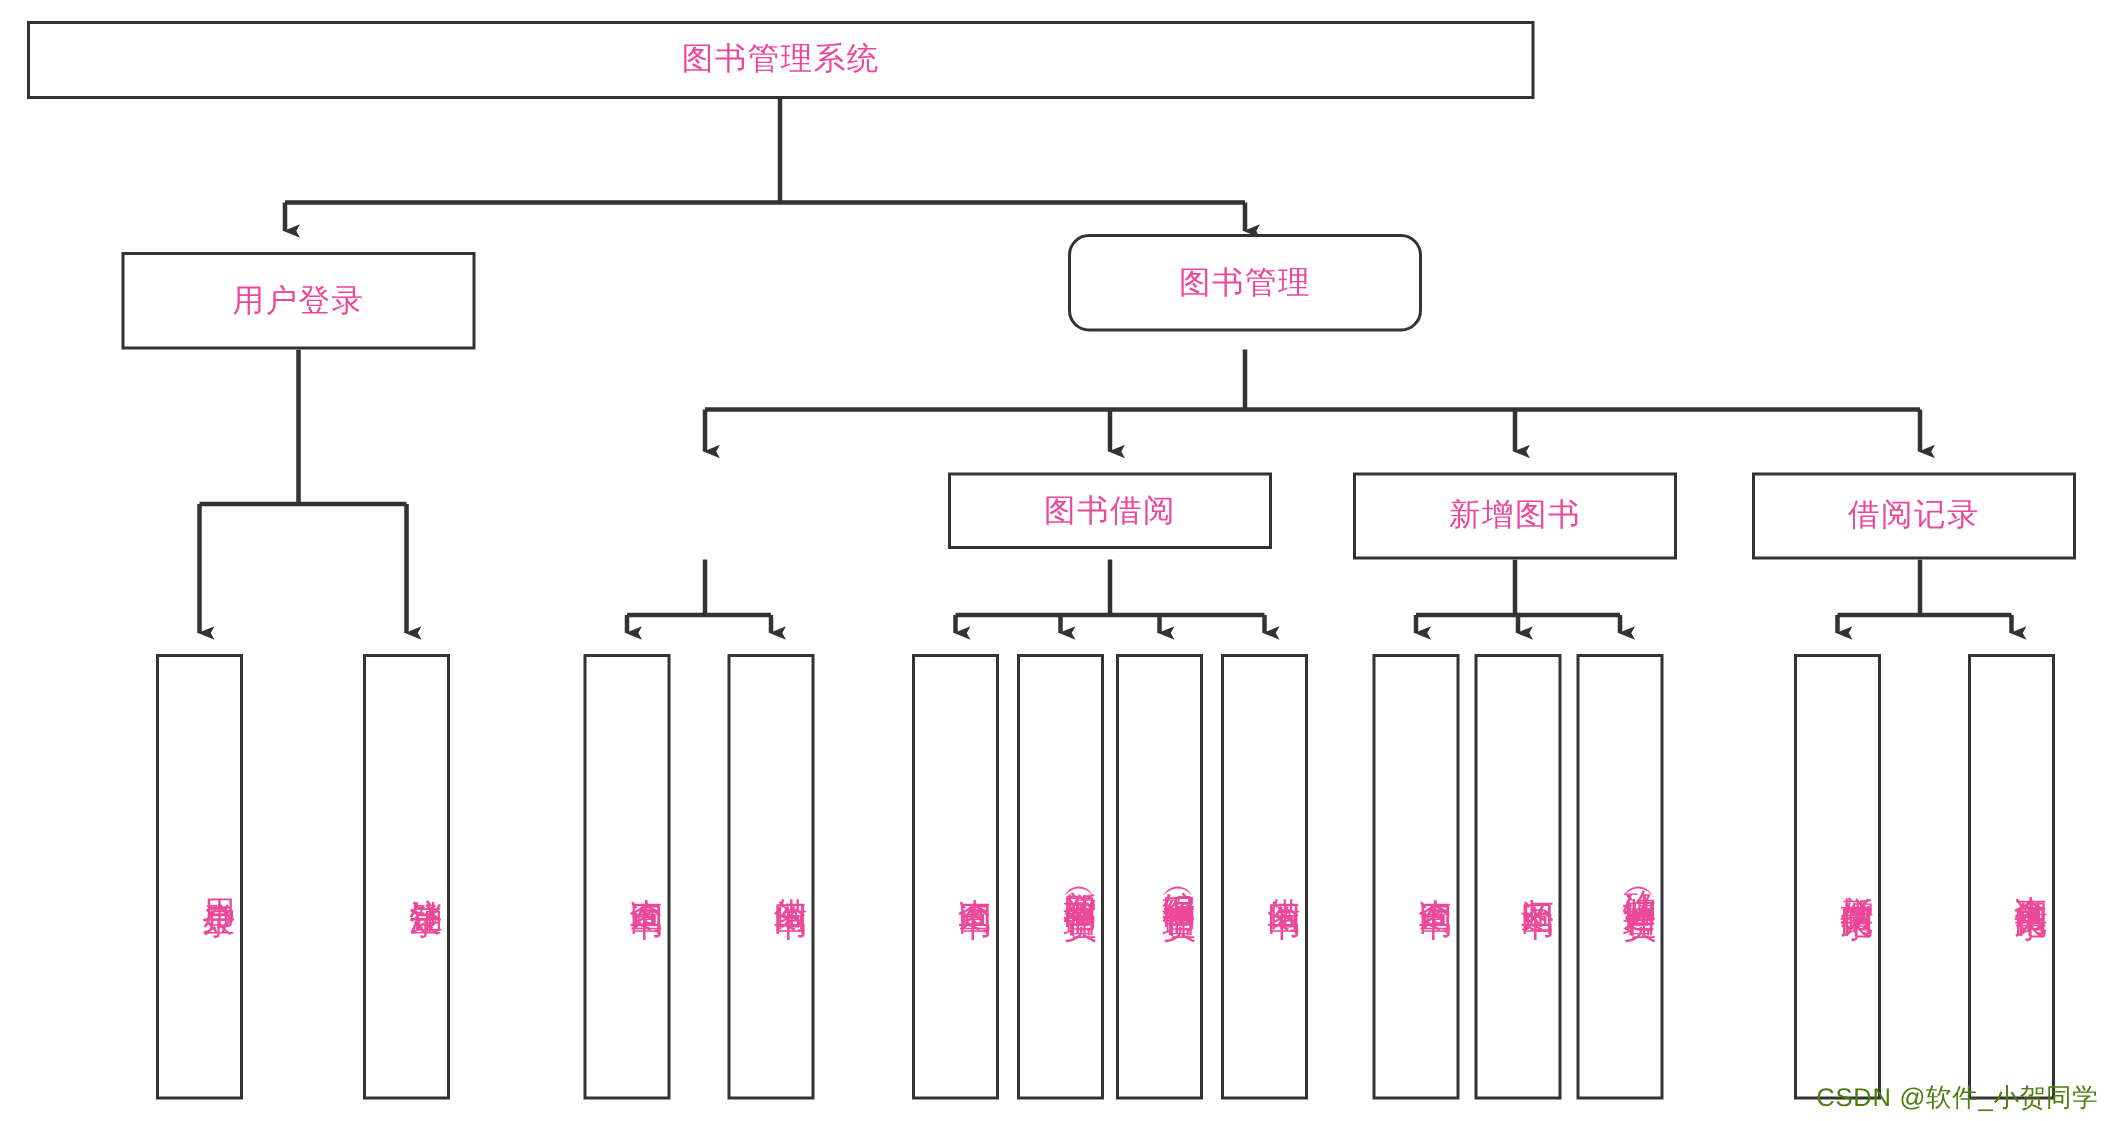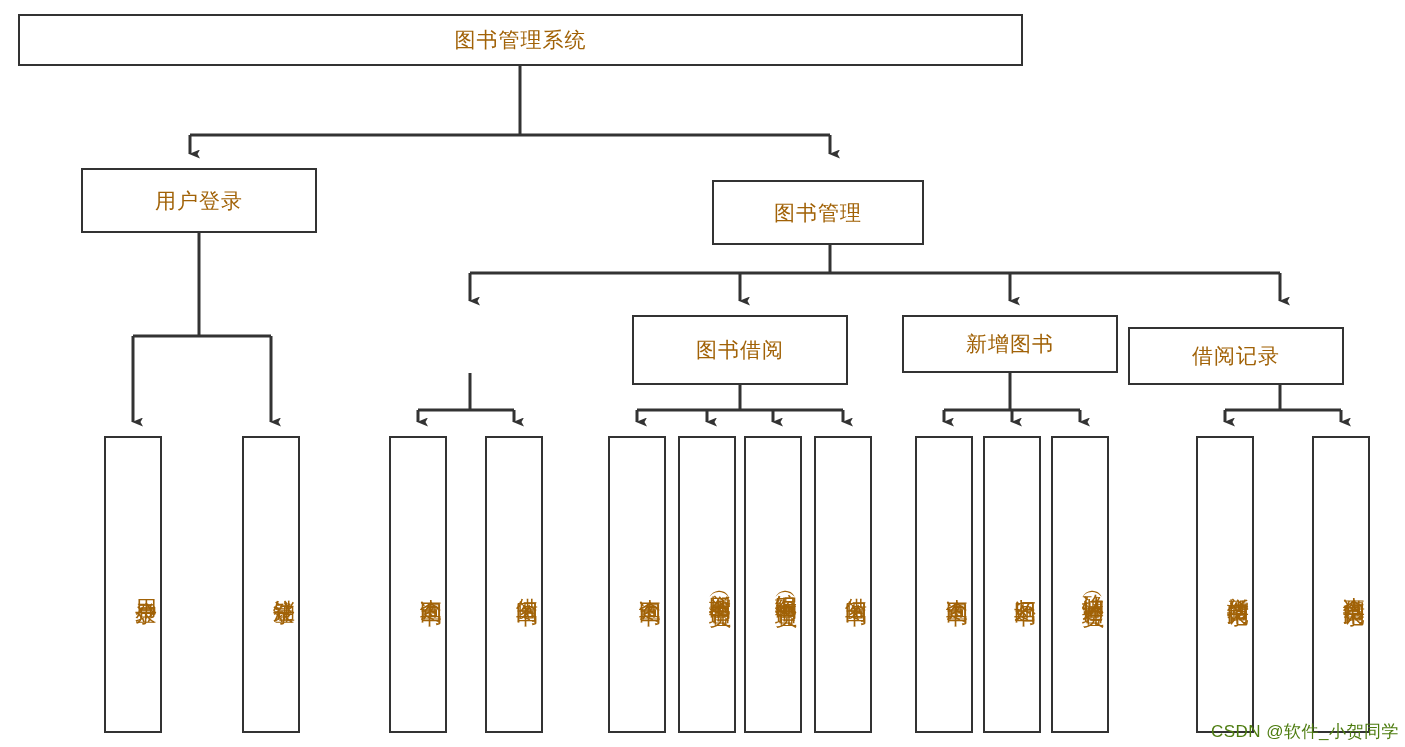--- a/index.html
+++ b/index.html
@@ -25,21 +25,21 @@
     height: 747px;
   }
   .node {
     position: absolute;
     box-sizing: border-box;
     border: 2px solid #333333;
     background: #ffffff;
     display: flex;
     align-items: center;
     justify-content: center;
-    color: #a16207;
+    color: #ec4899;
     text-align: left;
   }
   .node.horizontal {
     font-size: 21px;
     letter-spacing: 1px;
     line-height: 1.2;
   }
   .node.vertical {
     writing-mode: vertical-rl;
     text-orientation: upright;
@@ -121,31 +121,31 @@
     </g>
   </svg>
 
   <div class="node horizontal" style="left: 18px; top: 14px; width: 1005px; height: 52px;">
     <span class="node-label">图书管理系统</span>
   </div>
 
   <div class="node horizontal" style="left: 81px; top: 168px; width: 236px; height: 65px;">
     <span class="node-label">用户登录</span>
   </div>
-  <div class="node horizontal" style="left: 712px; top: 180px; width: 212px; height: 65px;">
+  <div class="node horizontal" style="left: 712px; top: 156px; width: 236px; height: 65px; border-radius: 14px;">
     <span class="node-label">图书管理</span>
   </div>
 
-  <div class="node horizontal" style="left: 632px; top: 315px; width: 216px; height: 70px;">
+  <div class="node horizontal" style="left: 632px; top: 315px; width: 216px; height: 51px;">
     <span class="node-label">图书借阅</span>
   </div>
   <div class="node horizontal" style="left: 902px; top: 315px; width: 216px; height: 58px;">
     <span class="node-label">新增图书</span>
   </div>
-  <div class="node horizontal" style="left: 1128px; top: 315px; width: 216px; height: 58px; margin-top: 12px;">
+  <div class="node horizontal" style="left: 1168px; top: 315px; width: 216px; height: 58px;">
     <span class="node-label">借阅记录</span>
   </div>
 
   <div class="node vertical" style="left: 104px; top: 436px; width: 58px; height: 297px;">
     <span class="node-label">用户登录</span>
   </div>
   <div class="node vertical" style="left: 242px; top: 436px; width: 58px; height: 297px;">
     <span class="node-label">注销登录</span>
   </div>
   <div class="node vertical" style="left: 389px; top: 436px; width: 58px; height: 297px;">

